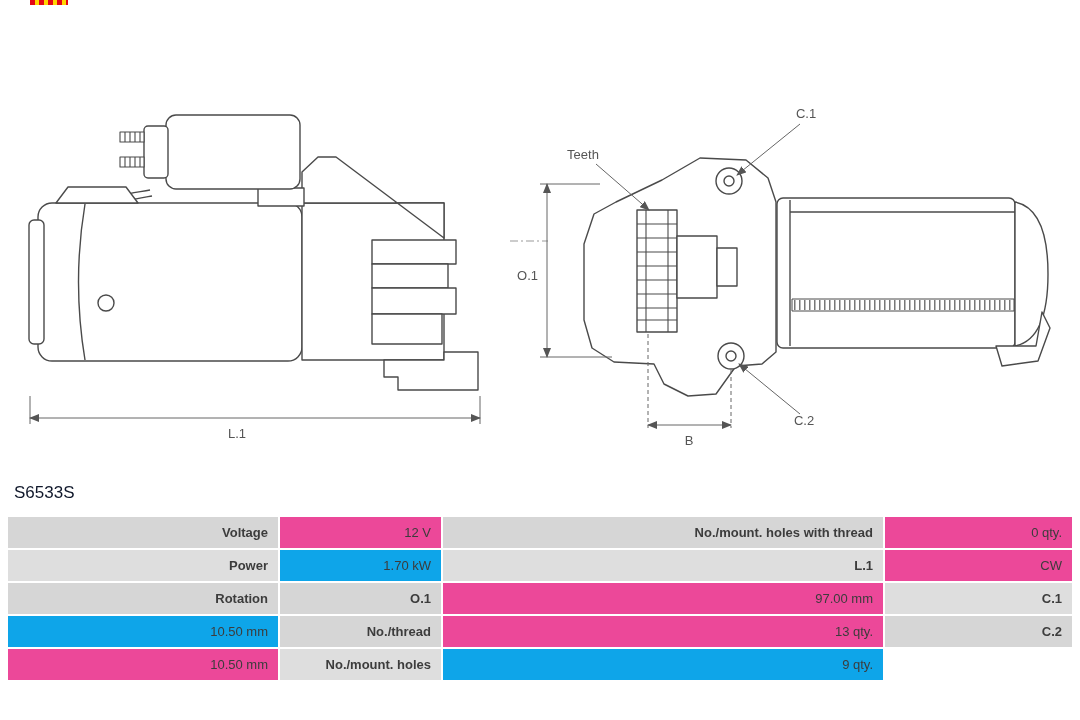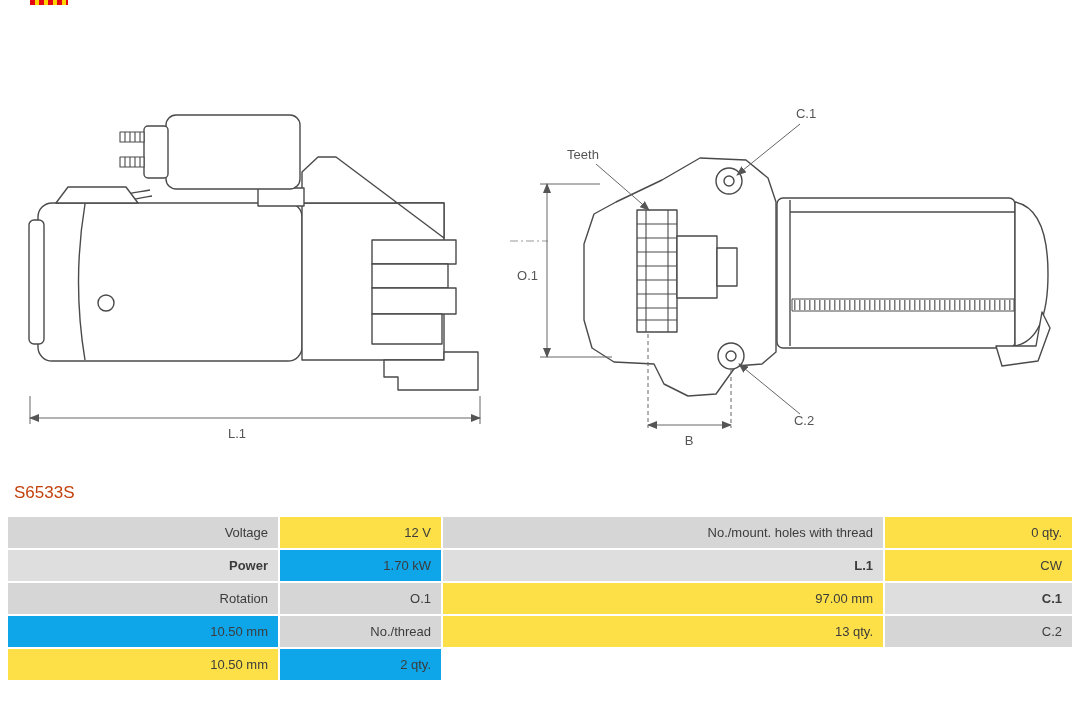--- a/index.html
+++ b/index.html
@@ -9,36 +9,36 @@
   .logo-fragment {
     position:absolute; top:0; left:30px; width:38px; height:5px;
     background:repeating-linear-gradient(90deg,#e30613 0 5px,#ffd500 5px 9px);
   }
 
   .drawing { position:absolute; top:0; left:0; }
   svg text { font-family:"Liberation Sans", sans-serif; font-size:13px; fill:#555; }
 
   .part-number {
     position:absolute; top:483px; left:14px;
-    font-size:17px; font-weight:500; color:#c2410c;
+    font-size:17px; font-weight:500; color:#0f172a;
   }
 
   .spec-table {
     position:absolute; top:517px; left:8px;
     display:grid;
     grid-template-columns:270px 161px 440px 187px;
     gap:2px;
   }
   .cell {
     height:31px; line-height:31px; box-sizing:border-box;
     font-size:13px; color:#3c3c3c; text-align:right; padding-right:10px;
     overflow:hidden; white-space:nowrap;
   }
-  .lbl.odd  { background:#d6d6d6; }
-  .val.odd  { background:#fde047; }
+  .lbl.odd  { background:#d6d6d6;font-weight:bold; }
+  .val.odd  { background:#ec4899; }
   .lbl.even { background:#dedede;font-weight:bold; }
   .val.even { background:#0ea5e9; }
   .cell.empty { background:transparent; }
 </style>
 </head>
 <body>
 
 <div class="page">
 
   <div class="logo-fragment"></div>
@@ -179,18 +179,19 @@
     <div class="cell val odd">97.00 mm</div>
 
     <div class="cell lbl even">C.1</div>
     <div class="cell val even">10.50 mm</div>
 
     <div class="cell lbl odd">No./thread</div>
     <div class="cell val odd">13 qty.</div>
     <div class="cell lbl odd">C.2</div>
     <div class="cell val odd">10.50 mm</div>
 
-    <div class="cell val even">2 qty.</div>
+    <div class="cell lbl even">No./mount. holes</div>
+    <div class="cell val even">9 qty.</div>
     <div class="cell lbl even empty"></div>
     <div class="cell val even empty"></div>
   </div>
 
 </div>
 
 </body></html>

